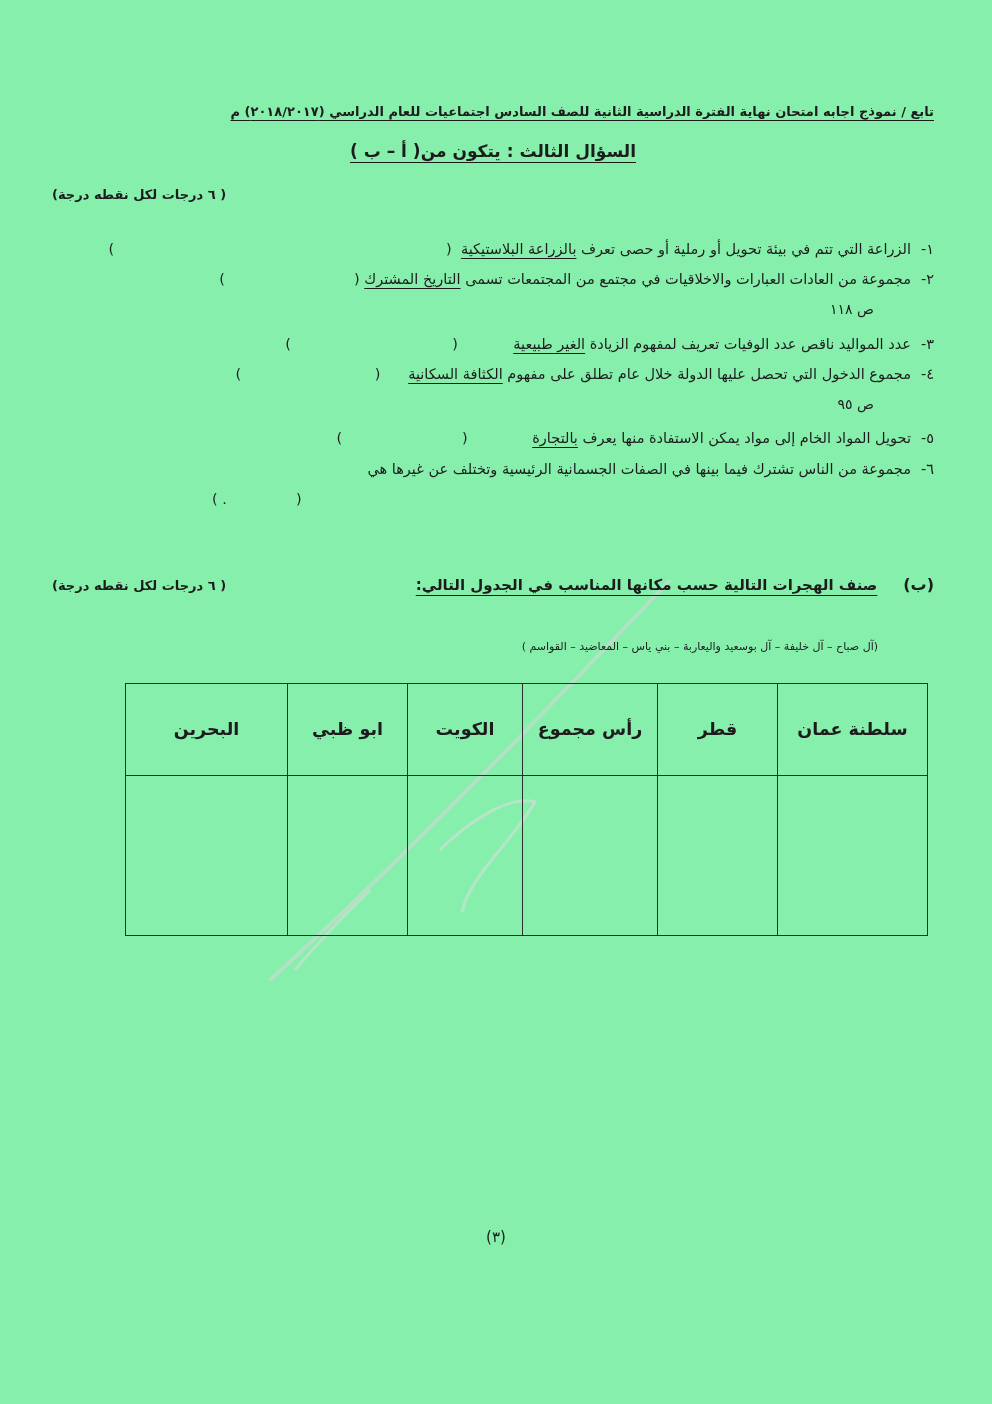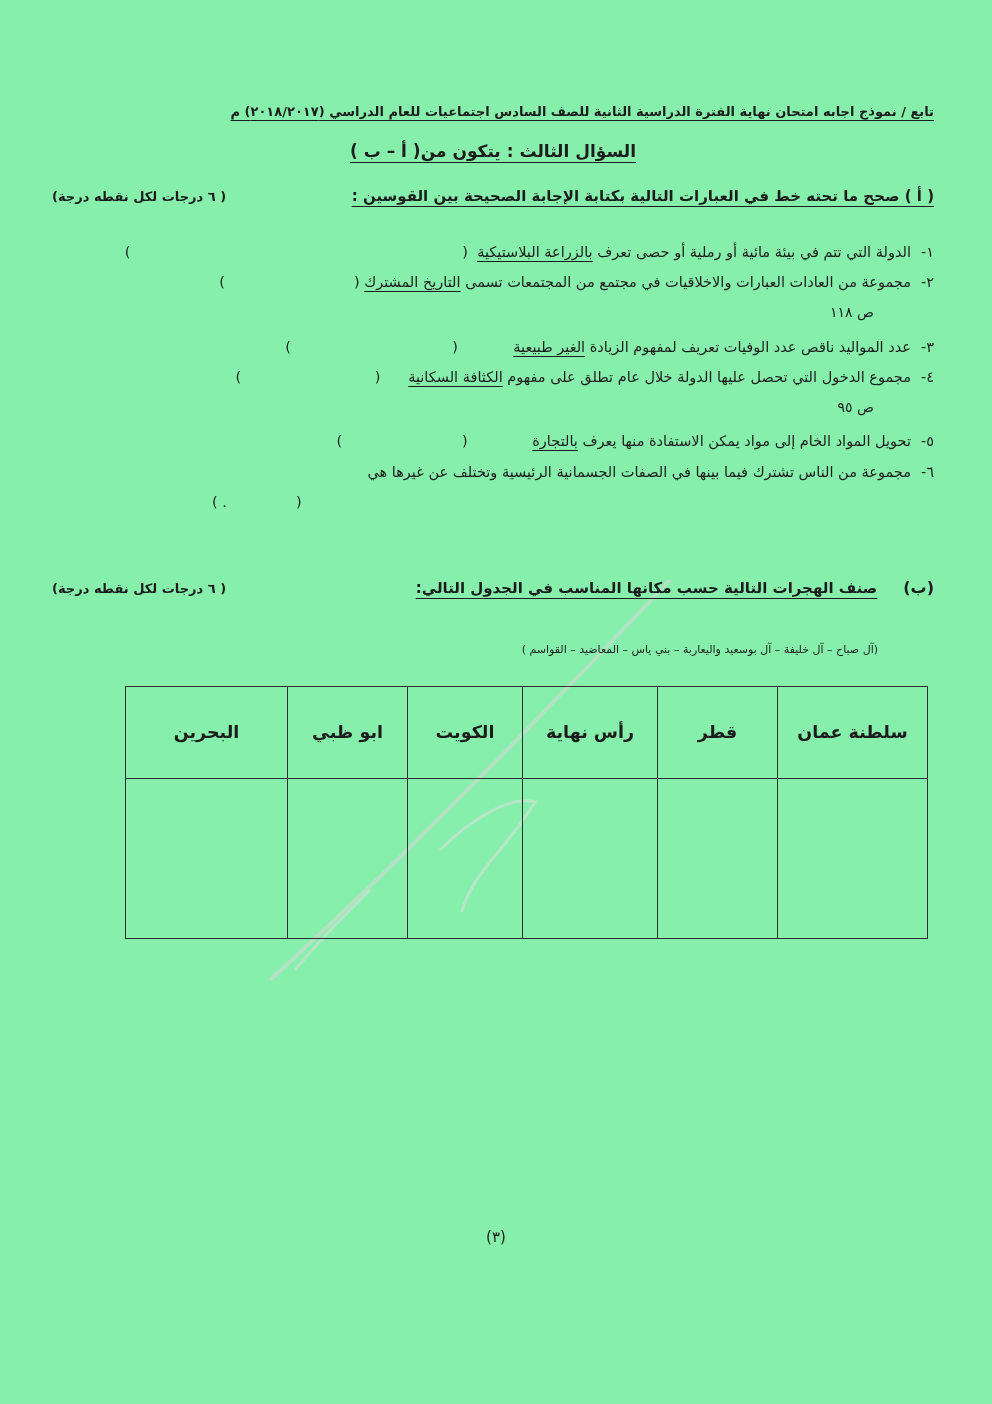--- a/index.html
+++ b/index.html
@@ -70,28 +70,27 @@
     <path d="M240 310 C 270 280, 310 255, 335 262 C 310 305, 270 335, 262 372" fill="none" stroke="#dedede" stroke-width="3"></path>
   </svg>
 
   <div class="content">
 
     <div class="doc-header">تابع / نموذج اجابه امتحان نهاية الفترة الدراسية الثانية للصف السادس اجتماعيات للعام الدراسي (٢٠١٨/٢٠١٧) م</div>
 
     <div class="q-title">السؤال الثالث : يتكون من( أ – ب )</div>
 
     <div class="row-flex part-a">
-      <span class="instr">( أ ) صحح ما تحته خط في العبارات التالية بكتابة الإجابة الصحيحة بين القوسين :</span>
       <span class="points">( ٦ درجات لكل نقطه درجة)</span>
     </div>
 
     <div class="items">
 
       <div class="item">
-        <span class="num">١-</span><span class="txt">الدولة التي تتم في بيئة مائية أو رملية أو حصى تعرف </span><span class="u">بالزراعة البلاستيكية</span><span class="bracket">  (                                                                        )</span>
+        <span class="num">١-</span><span class="txt">الزراعة التي تتم في بيئة تحويل أو رملية أو حصى تعرف </span><span class="u">بالزراعة البلاستيكية</span><span class="bracket">  (                                                                        )</span>
       </div>
 
       <div class="item">
         <span class="num">٢-</span><span class="txt">مجموعة من العادات العبارات والاخلاقيات في مجتمع من المجتمعات تسمى </span><span class="u">التاريخ المشترك</span><span class="bracket"> (                            )</span>
       </div>
       <div class="item-note">ص ١١٨</div>
 
       <div class="item">
         <span class="num">٣-</span><span class="txt">عدد المواليد ناقص عدد الوفيات تعريف لمفهوم الزيادة </span><span class="u">الغير طبيعية</span><span class="bracket">            (                                   )</span>
       </div>
@@ -126,21 +125,21 @@
           <col class="c1">
           <col class="c2">
           <col class="c3">
           <col class="c4">
           <col class="c5">
       </colgroup>
       <thead>
         <tr>
           <th>سلطنة عمان</th>
           <th>قطر</th>
-          <th>رأس نهاية</th>
+          <th>رأس مجموع</th>
           <th>الكويت</th>
           <th>ابو ظبي</th>
           <th>البحرين</th>
         </tr>
       </thead>
       <tbody>
         <tr>
           <td></td>
           <td></td>
           <td></td>

